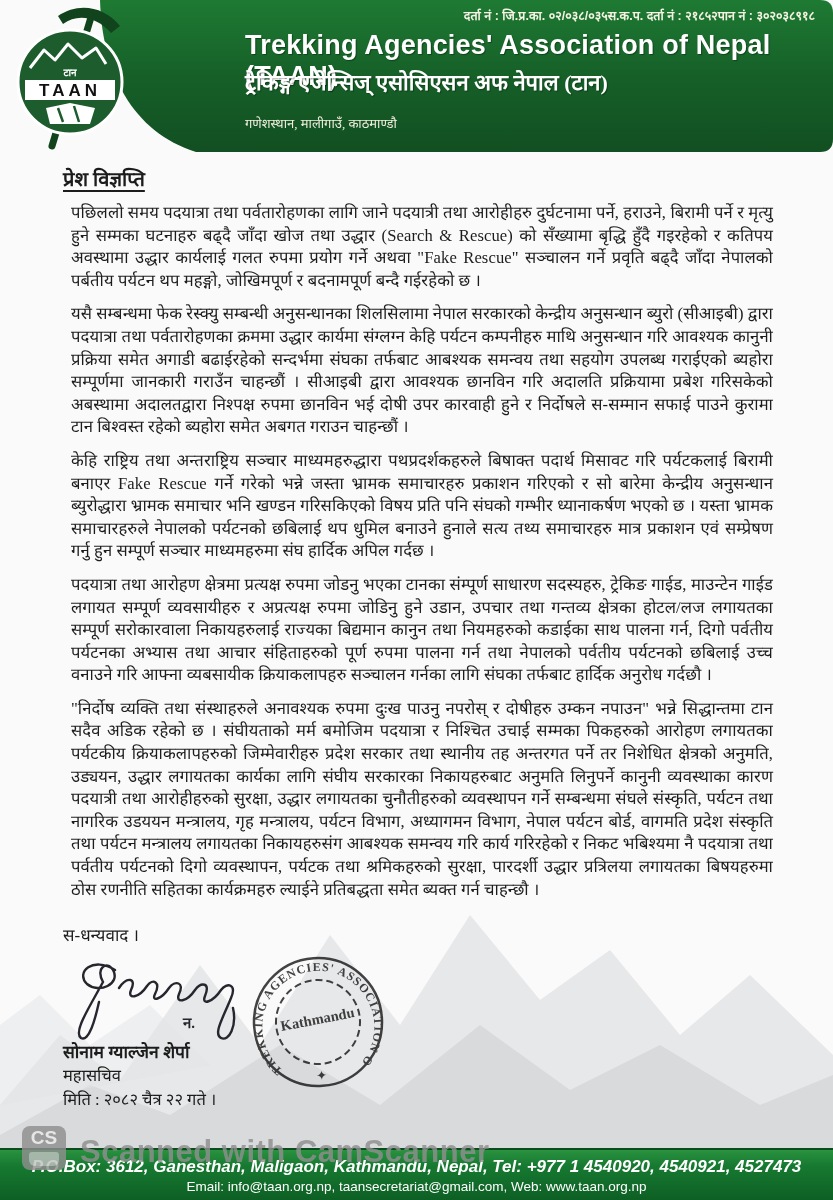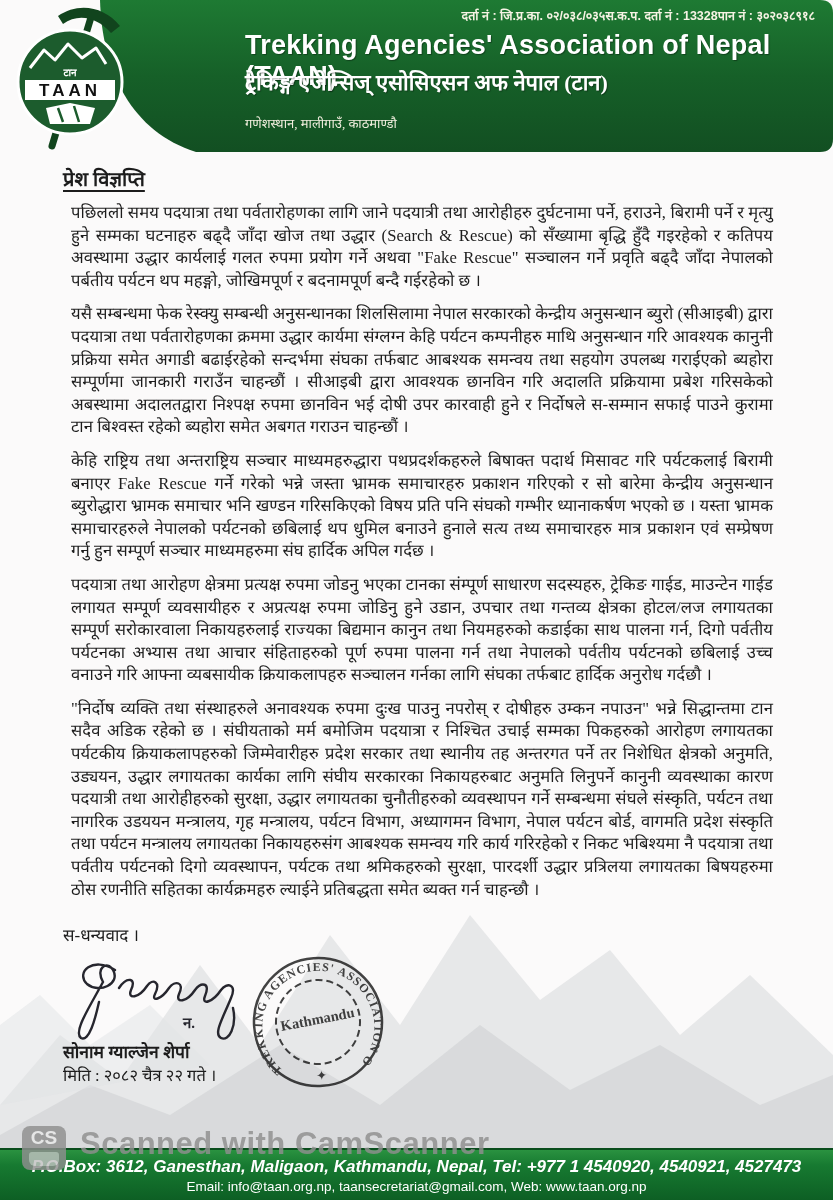--- a/index.html
+++ b/index.html
@@ -42,21 +42,21 @@
   
   .footer{position:absolute;left:0;bottom:0;width:833px;height:50px;z-index:2;
           background:linear-gradient(180deg,#2a9240 0%,#177a31 30%,#0d5f24 100%);
           border-top:2px solid #0a4d1d;
           display:flex;flex-direction:column;justify-content:center;gap:2px;text-align:center;
           font-family:"Liberation Sans",sans-serif;color:#fff;}
   .footer .f1{font-size:17px;font-weight:bold;font-style:italic;}
   .footer .f2{font-size:13.5px;font-weight:normal;}
 
   
-  .camscan{position:absolute;left:22px;top:1126px;z-index:4;display:flex;align-items:flex-start;gap:14px;
+  .camscan{position:absolute;left:22px;top:1126px;z-index:4;display:flex;align-items:flex-end;gap:14px;
            opacity:.82;}
   .cs-icon{width:44px;height:44px;background:#8f8f8f;border-radius:8px;position:relative;flex:0 0 auto;}
   .cs-icon .cs-txt{position:absolute;top:1px;left:0;right:0;text-align:center;
            font-family:"Liberation Sans",sans-serif;font-weight:bold;font-size:19px;color:#e9e9e9;}
   .cs-icon .cs-bed{position:absolute;left:7px;right:7px;bottom:4px;height:14px;background:#c2c2c2;
            border-radius:3px 3px 6px 6px;}
   .cs-label{font-family:"Liberation Sans",sans-serif;font-weight:bold;font-size:31px;color:#8f8f8f;
            letter-spacing:.5px;}
 </style>
 </head>
@@ -95,21 +95,21 @@
 
       <rect x="25" y="80" width="90" height="20" fill="#ffffff"></rect>
       <text x="70" y="96" text-anchor="middle" font-family="Liberation Sans, sans-serif" font-size="17" font-weight="bold" letter-spacing="4" fill="#111">TAAN</text>
 
       <path d="M 46 108 L 70 103 L 95 108 L 90 124 L 50 124 Z" fill="#ffffff"></path>
       <path d="M 58 108 L 63 122 M 74 106 L 79 122" stroke="#1c5c2d" stroke-width="2.5" fill="none"></path>
     </svg>
 
     <div class="regline">
       <span>दर्ता नं : जि.प्र.का. ०२/०३८/०३५</span>
-      <span>स.क.प. दर्ता नं : 13328</span>
+      <span>स.क.प. दर्ता नं : २१८५२</span>
       <span>पान नं : ३०२०३८९१८</span>
     </div>
 
     <div class="hdr-text">
       <div class="org-en">Trekking Agencies' Association of Nepal (TAAN)</div>
       <div class="org-np">ट्रेकिङ्ग एजेन्सिज् एसोसिएसन अफ नेपाल (टान)</div>
       <div class="addr-np">गणेशस्थान, मालीगाउँ, काठमाण्डौ</div>
     </div>
   </div>
 
@@ -128,20 +128,21 @@
 
     <div class="sigblock">
       <svg width="240" height="92" viewBox="0 0 240 92">
         <path d="M52 20 C 30 6, 12 22, 24 34 C 36 44, 58 34, 50 20 C 44 10, 32 18, 40 32 C 26 58, 10 82, 18 88 C 26 92, 32 70, 36 52
                  M 56 38 C 64 26, 74 28, 68 40 C 64 50, 76 48, 84 36 C 90 28, 98 32, 92 44 C 88 52, 98 50, 106 38
                  C 112 30, 122 32, 116 44 C 112 54, 124 52, 132 40 C 138 32, 148 32, 142 46 C 138 56, 150 52, 158 40
                  C 164 32, 174 34, 168 48 C 160 68, 150 84, 158 88 C 166 92, 174 76, 170 58" stroke="#26262e" stroke-width="2.4" fill="none" stroke-linecap="round"></path>
         <text x="120" y="78" font-size="15" fill="#26262e" font-weight="bold">न.</text>
       </svg>
       <div class="signame">सोनाम ग्याल्जेन शेर्पा</div>
+      <div class="sigrole">महासचिव</div>
       <div class="sigdate">मिति : २०८२ चैत्र २२ गते ।</div>
     </div>
   </div>
 
   <svg class="stamp" viewBox="0 0 140 140">
     <circle cx="70" cy="70" r="64" fill="none" stroke="#2a2a2a" stroke-width="2.5"></circle>
     <circle cx="70" cy="70" r="42" fill="none" stroke="#2a2a2a" stroke-width="2" stroke-dasharray="7 4"></circle>
     <defs>
       <path id="ringPath" d="M 31.5 115.5 A 56 56 0 1 1 108.5 115.5"></path>
     </defs>

